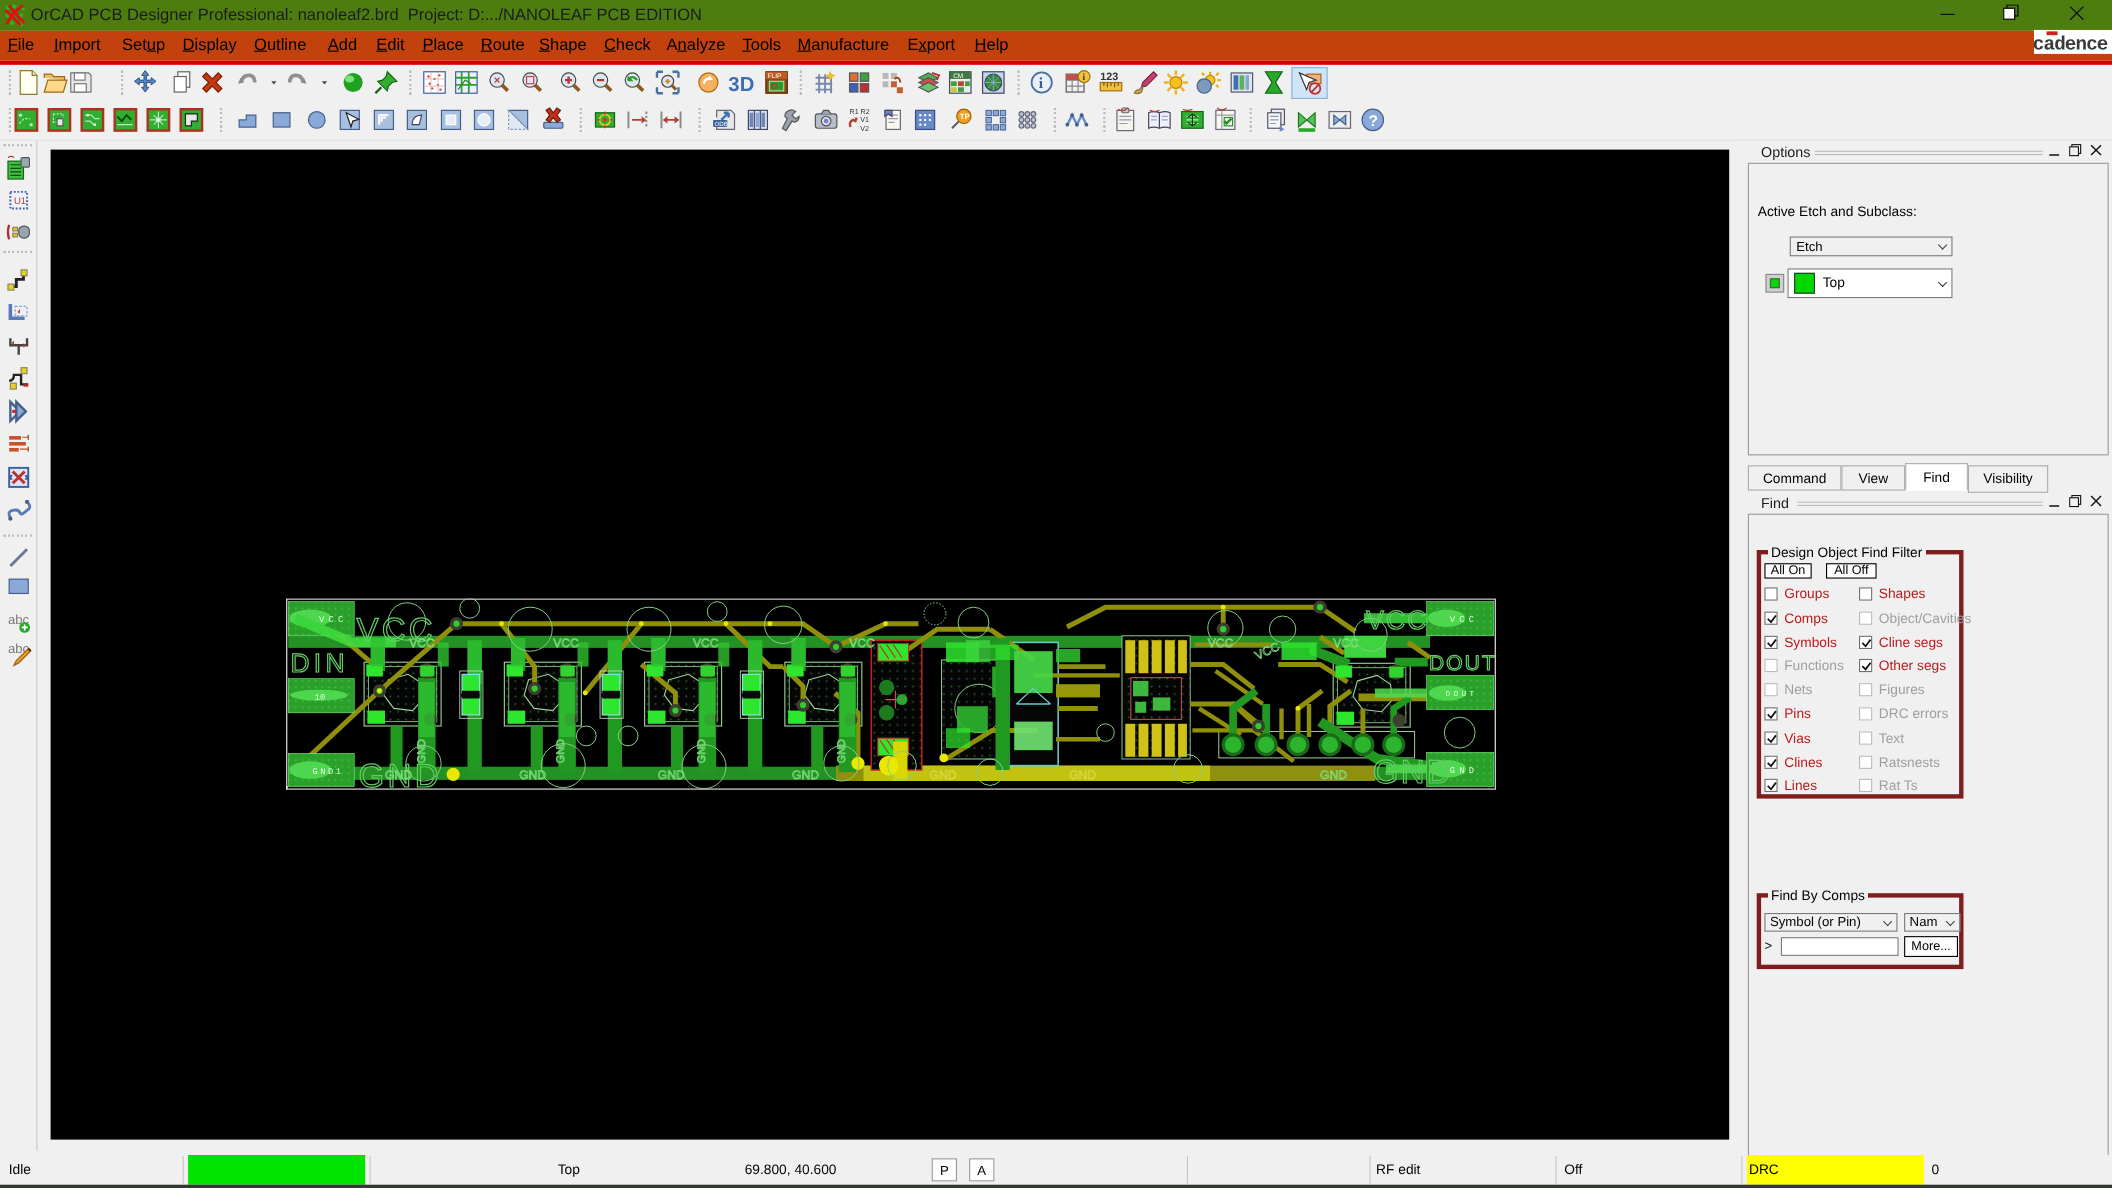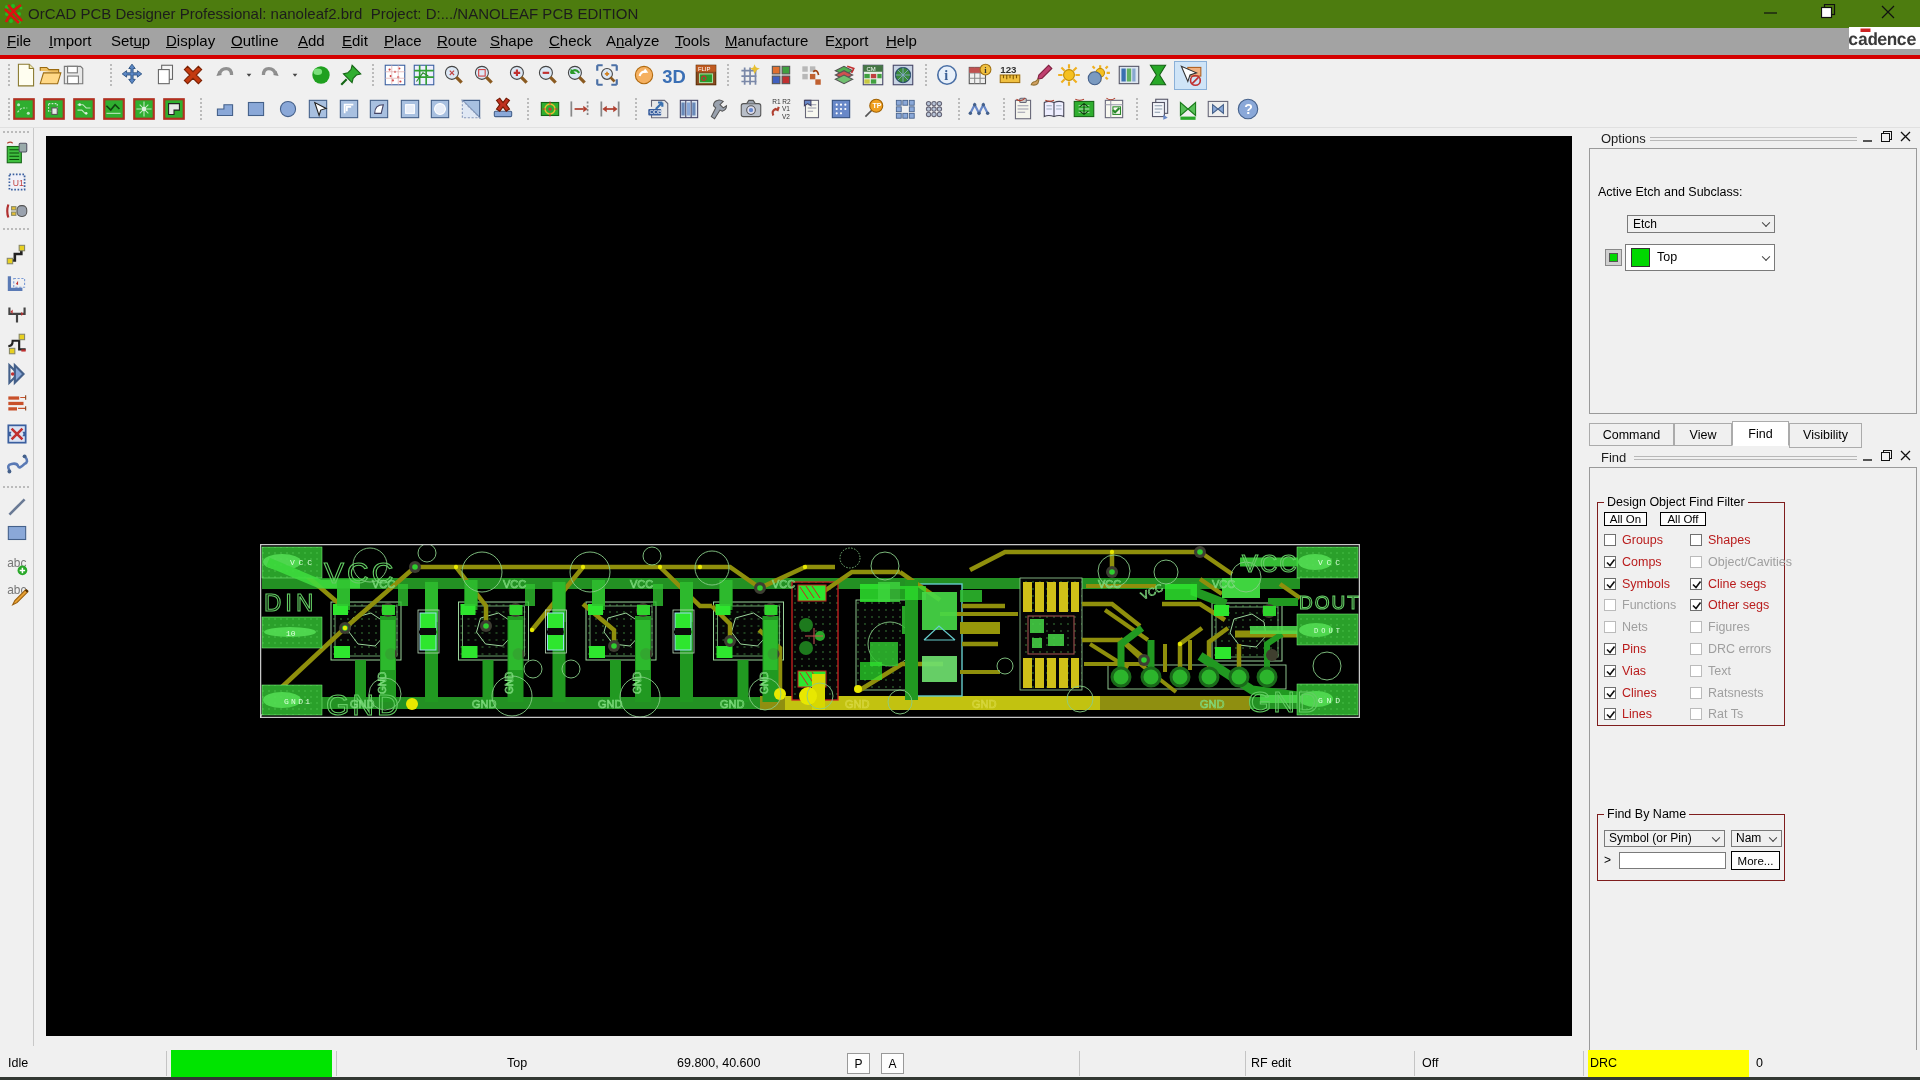--- a/index.html
+++ b/index.html
@@ -1,19 +1,19 @@
 <!DOCTYPE html>
 <html><head><meta charset="utf-8"><style>
 *{margin:0;padding:0;box-sizing:border-box}
 html,body{width:1920px;height:1080px;overflow:hidden;background:#f0f0f0;font-family:"Liberation Sans",sans-serif}
 .abs{position:absolute}
 .ic{position:absolute}
 #titlebar{position:absolute;left:0;top:0;width:1920px;height:28px;background:#4d7c0f}
 #title{position:absolute;left:28px;top:5px;font-size:15px;color:#1c1c1c;white-space:pre}
-#menubar{position:absolute;left:0;top:28px;width:1920px;height:27px;background:#a3a3a3}
+#menubar{position:absolute;left:0;top:28px;width:1920px;height:27px;background:#c2410c}
 .mi{position:absolute;top:4px;font-size:15px;color:#000}
 #redline{position:absolute;left:0;top:55px;width:1920px;height:4px;background:#d40000}
 #tb1{position:absolute;left:0;top:59px;width:1920px;height:34px;background:#f0f0f0}
 #tb2{position:absolute;left:0;top:93px;width:1920px;height:35px;background:#f0f0f0;border-bottom:1px solid #e0e0e0}
 .vsep{position:absolute;width:2px;background-image:repeating-linear-gradient(to bottom,#bbb 0 2px,transparent 2px 4px)}
 #sidebar{position:absolute;left:0;top:128px;width:34px;height:918px;background:#f0f0f0;border-right:1px solid #c8c8c8}
 .hsep{position:absolute;left:3px;width:28px;height:2px;background-image:repeating-linear-gradient(to right,#bbb 0 2px,transparent 2px 4px)}
 #canvas{position:absolute;left:46px;top:136px;width:1526px;height:900px;background:#000}
 #rpanel{position:absolute;left:1583px;top:128px;width:337px;height:924px;background:#f0f0f0}
 .ptitle{font-size:13px;color:#1c1c1c}
@@ -21,21 +21,21 @@
 .cbox{position:absolute;width:12px;height:12px;background:#fff;border:1px solid #707070}
 .cbox.dis{border-color:#bbb}
 .cbl{position:absolute;font-size:12.5px;color:#b91c1c}
 .cbl.dis{color:#9f9f9f}
 .combo{position:absolute;border:1px solid #7a7a7a;background:#f0f0f0;font-size:12px;color:#000}
 .chev{position:absolute;right:5px;top:50%;transform:translateY(-70%) rotate(45deg);width:6px;height:6px;border-right:1.5px solid #444;border-bottom:1.5px solid #444}
 .btn{position:absolute;background:#fdfdfd;border:1px solid #000000;font-size:11.5px;color:#000;text-align:center}
 #statusbar{position:absolute;left:0;top:1050px;width:1920px;height:27px;background:#f0f0f0;font-size:12.5px;color:#000}
 #bottomstrip{position:absolute;left:0;top:1077px;width:1920px;height:3px;background:#333833}
 .ssep{position:absolute;top:1px;width:1px;height:25px;background:#c4c4c4}
-.fs{position:absolute;border:1px solid #7f1d1d}
+.fs{position:absolute;border:4px solid #7f1d1d}
 .fs legend{font-size:12.5px;color:#000;padding:0 3px;margin-left:6px}
 </style></head><body>
 <svg width="0" height="0" style="position:absolute">
     <symbol id="newdoc" viewBox="0 0 24 24">
       <path d="M5 2h10l4 4v16H5z" fill="#fffef0" stroke="#8a7a30"></path>
       <path d="M15 2v4h4" fill="#f0e8b0" stroke="#8a7a30"></path>
     </symbol>
     <symbol id="open" viewBox="0 0 24 24">
       <path d="M3 8V5h6l2 2h9v3" fill="#f0c060" stroke="#9a6a10"></path>
       <path d="M3 20l3-10h16l-3 10z" fill="#ffd887" stroke="#9a6a10"></path>
@@ -1293,21 +1293,21 @@
     <div class="cbl dis" style="left:125px;top:492px">Figures</div>
     <div class="cbox dis" style="left:107px;top:515px"></div>
     <div class="cbl dis" style="left:125px;top:514px">DRC errors</div>
     <div class="cbox dis" style="left:107px;top:537px"></div>
     <div class="cbl dis" style="left:125px;top:536px">Text</div>
     <div class="cbox dis" style="left:107px;top:559px"></div>
     <div class="cbl dis" style="left:125px;top:558px">Ratsnests</div>
     <div class="cbox dis" style="left:107px;top:580px"></div>
     <div class="cbl dis" style="left:125px;top:579px">Rat Ts</div>
     <fieldset class="fs" style="left:14px;top:679px;width:188px;height:74px">
-      <legend>Find By Name</legend>
+      <legend>Find By Comps</legend>
     </fieldset>
     <div class="combo" style="left:21px;top:702px;width:121px;height:17px;line-height:15px;padding-left:4px">Symbol (or Pin)<div class="chev"></div></div>
     <div class="combo" style="left:148px;top:702px;width:51px;height:17px;line-height:15px;padding-left:4px">Nam<div class="chev"></div></div>
     <div class="abs" style="left:21px;top:725px;font-size:12px">&gt;</div>
     <div class="abs" style="left:36px;top:724px;width:107px;height:17px;background:#fff;border:1px solid #7a7a7a"></div>
     <div class="btn" style="left:148px;top:723px;width:49px;height:19px;line-height:18px">More...</div>
   </div>
 <div id="statusbar">
     <div class="abs" style="left:8px;top:6px">Idle</div>
     <div class="ssep" style="left:166px"></div>

